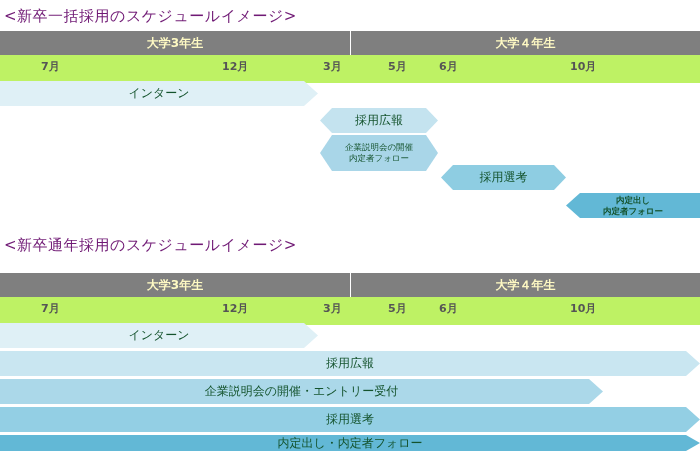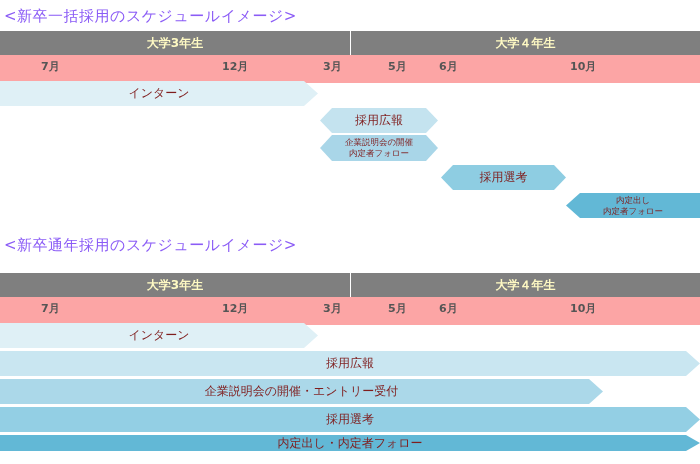--- a/index.html
+++ b/index.html
@@ -1,29 +1,29 @@
 <!DOCTYPE html>
 <html><head>
 <meta charset="utf-8">
 <style>
   html, body { margin:0; padding:0; background:#ffffff; }
   body { width:700px; height:464px; position:relative; overflow:hidden;
          font-family:"DejaVu Sans", "Liberation Sans", sans-serif; }
   .abs { position:absolute; }
-  .title { font-size:15px; color:#8b5cf6; left:4px; letter-spacing:0.5px; }
+  .title { font-size:15px; color:#701a75; left:4px; letter-spacing:0.5px; }
   .hdr { height:24px; background:#7f7f7f; left:0; width:700px; }
   .hdr-cell { position:absolute; top:0; height:24px; line-height:24px; text-align:center;
               color:#fef9c3; font-weight:bold; font-size:12px; }
   .hdr-div { position:absolute; top:0; left:350px; width:1px; height:24px; background:#ffffff; }
-  .months { height:28px; background:#fca5a5; left:0; width:700px; }
+  .months { height:28px; background:#bef264; left:0; width:700px; }
   .month { position:absolute; top:0; line-height:24px; font-size:11px; font-weight:bold; color:#555; }
   .shape { position:absolute; display:flex; align-items:center; justify-content:center;
-           text-align:right; color:#7f1d1d; }
+           text-align:right; color:#14532d; }
   .arrow-r { clip-path: polygon(0 0, calc(100% - 14px) 0, 100% 50%, calc(100% - 14px) 100%, 0 100%); }
-  .arrow-l { clip-path: polygon(14px 0, 100% 0, 100% 100%, 14px 100%, 0 50%); }
+  .arrow-l { clip-path: polygon(14px 0, 100% 0, 100% 100%, 14px 100%, 0 50%); font-weight: bold; }
   .hex { clip-path: polygon(12px 0, calc(100% - 12px) 0, 100% 50%, calc(100% - 12px) 100%, 12px 100%, 0 50%); }
   .fs13 { font-size:12px; }
   .fs9 { font-size:8.5px; line-height:11px; }
 </style>
 </head>
 <body>
 
 <div class="abs title" style="top:7px;">&lt;新卒一括採用のスケジュールイメージ&gt;</div>
 
 <div class="abs hdr" style="top:31px;">
@@ -39,21 +39,21 @@
   <span class="month" style="left:439px;">6月</span>
   <span class="month" style="left:570px;">10月</span>
 </div>
 
 <div class="shape arrow-r fs13" style="left:0;top:81px;width:318px;height:25px;background:#dff0f6;">
   <span>インターン</span>
 </div>
 <div class="shape hex fs13" style="left:320px;top:108px;width:118px;height:25px;background:#c4e3ef;">
   <span>採用広報</span>
 </div>
-<div class="shape hex fs9" style="left:320px;top:135px;width:118px;height:26px;background:#a9d6e8;flex-direction:column;">
+<div class="shape hex fs9" style="left:320px;top:135px;width:118px;height:36px;background:#a9d6e8;flex-direction:column;">
   <span>企業説明会の開催</span>
   <span>内定者フォロー</span>
 </div>
 <div class="shape hex fs13" style="left:441px;top:165px;width:125px;height:25px;background:#8ecde2;">
   <span>採用選考</span>
 </div>
 <div class="shape arrow-l fs9" style="left:566px;top:193px;width:134px;height:25px;background:#62b8d6;flex-direction:column;">
   <span>内定出し</span>
   <span>内定者フォロー</span>
 </div>

